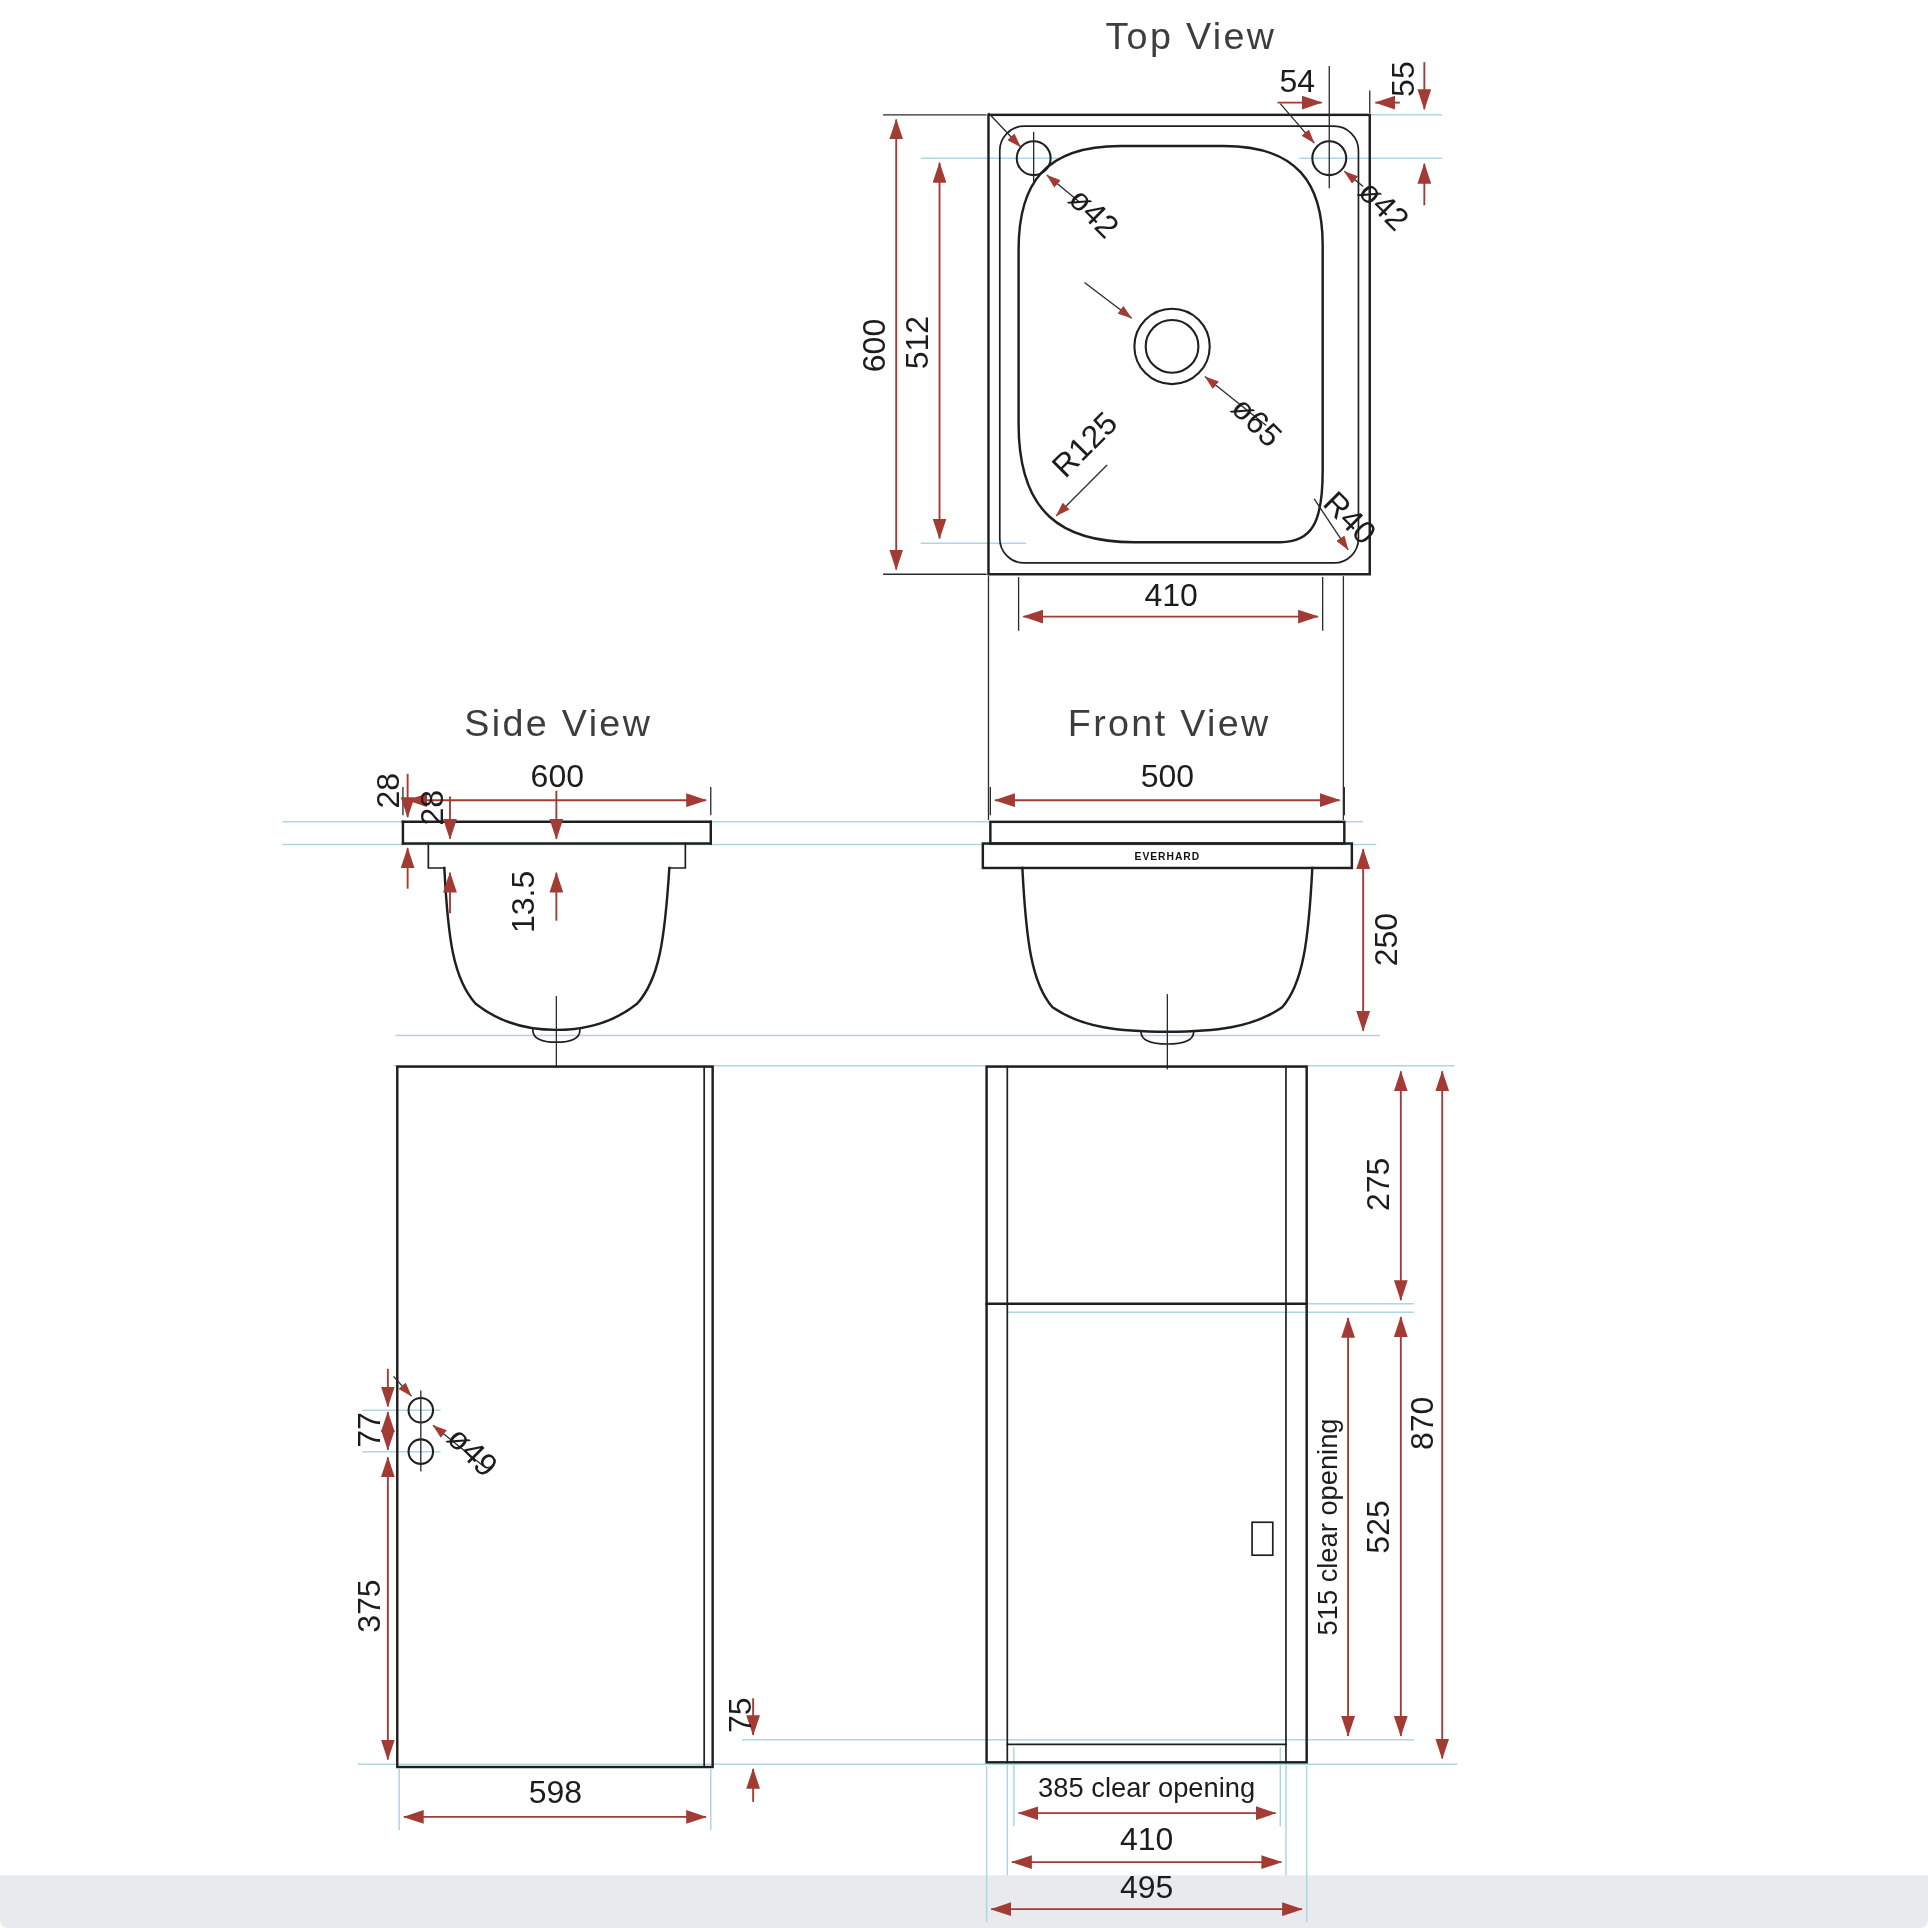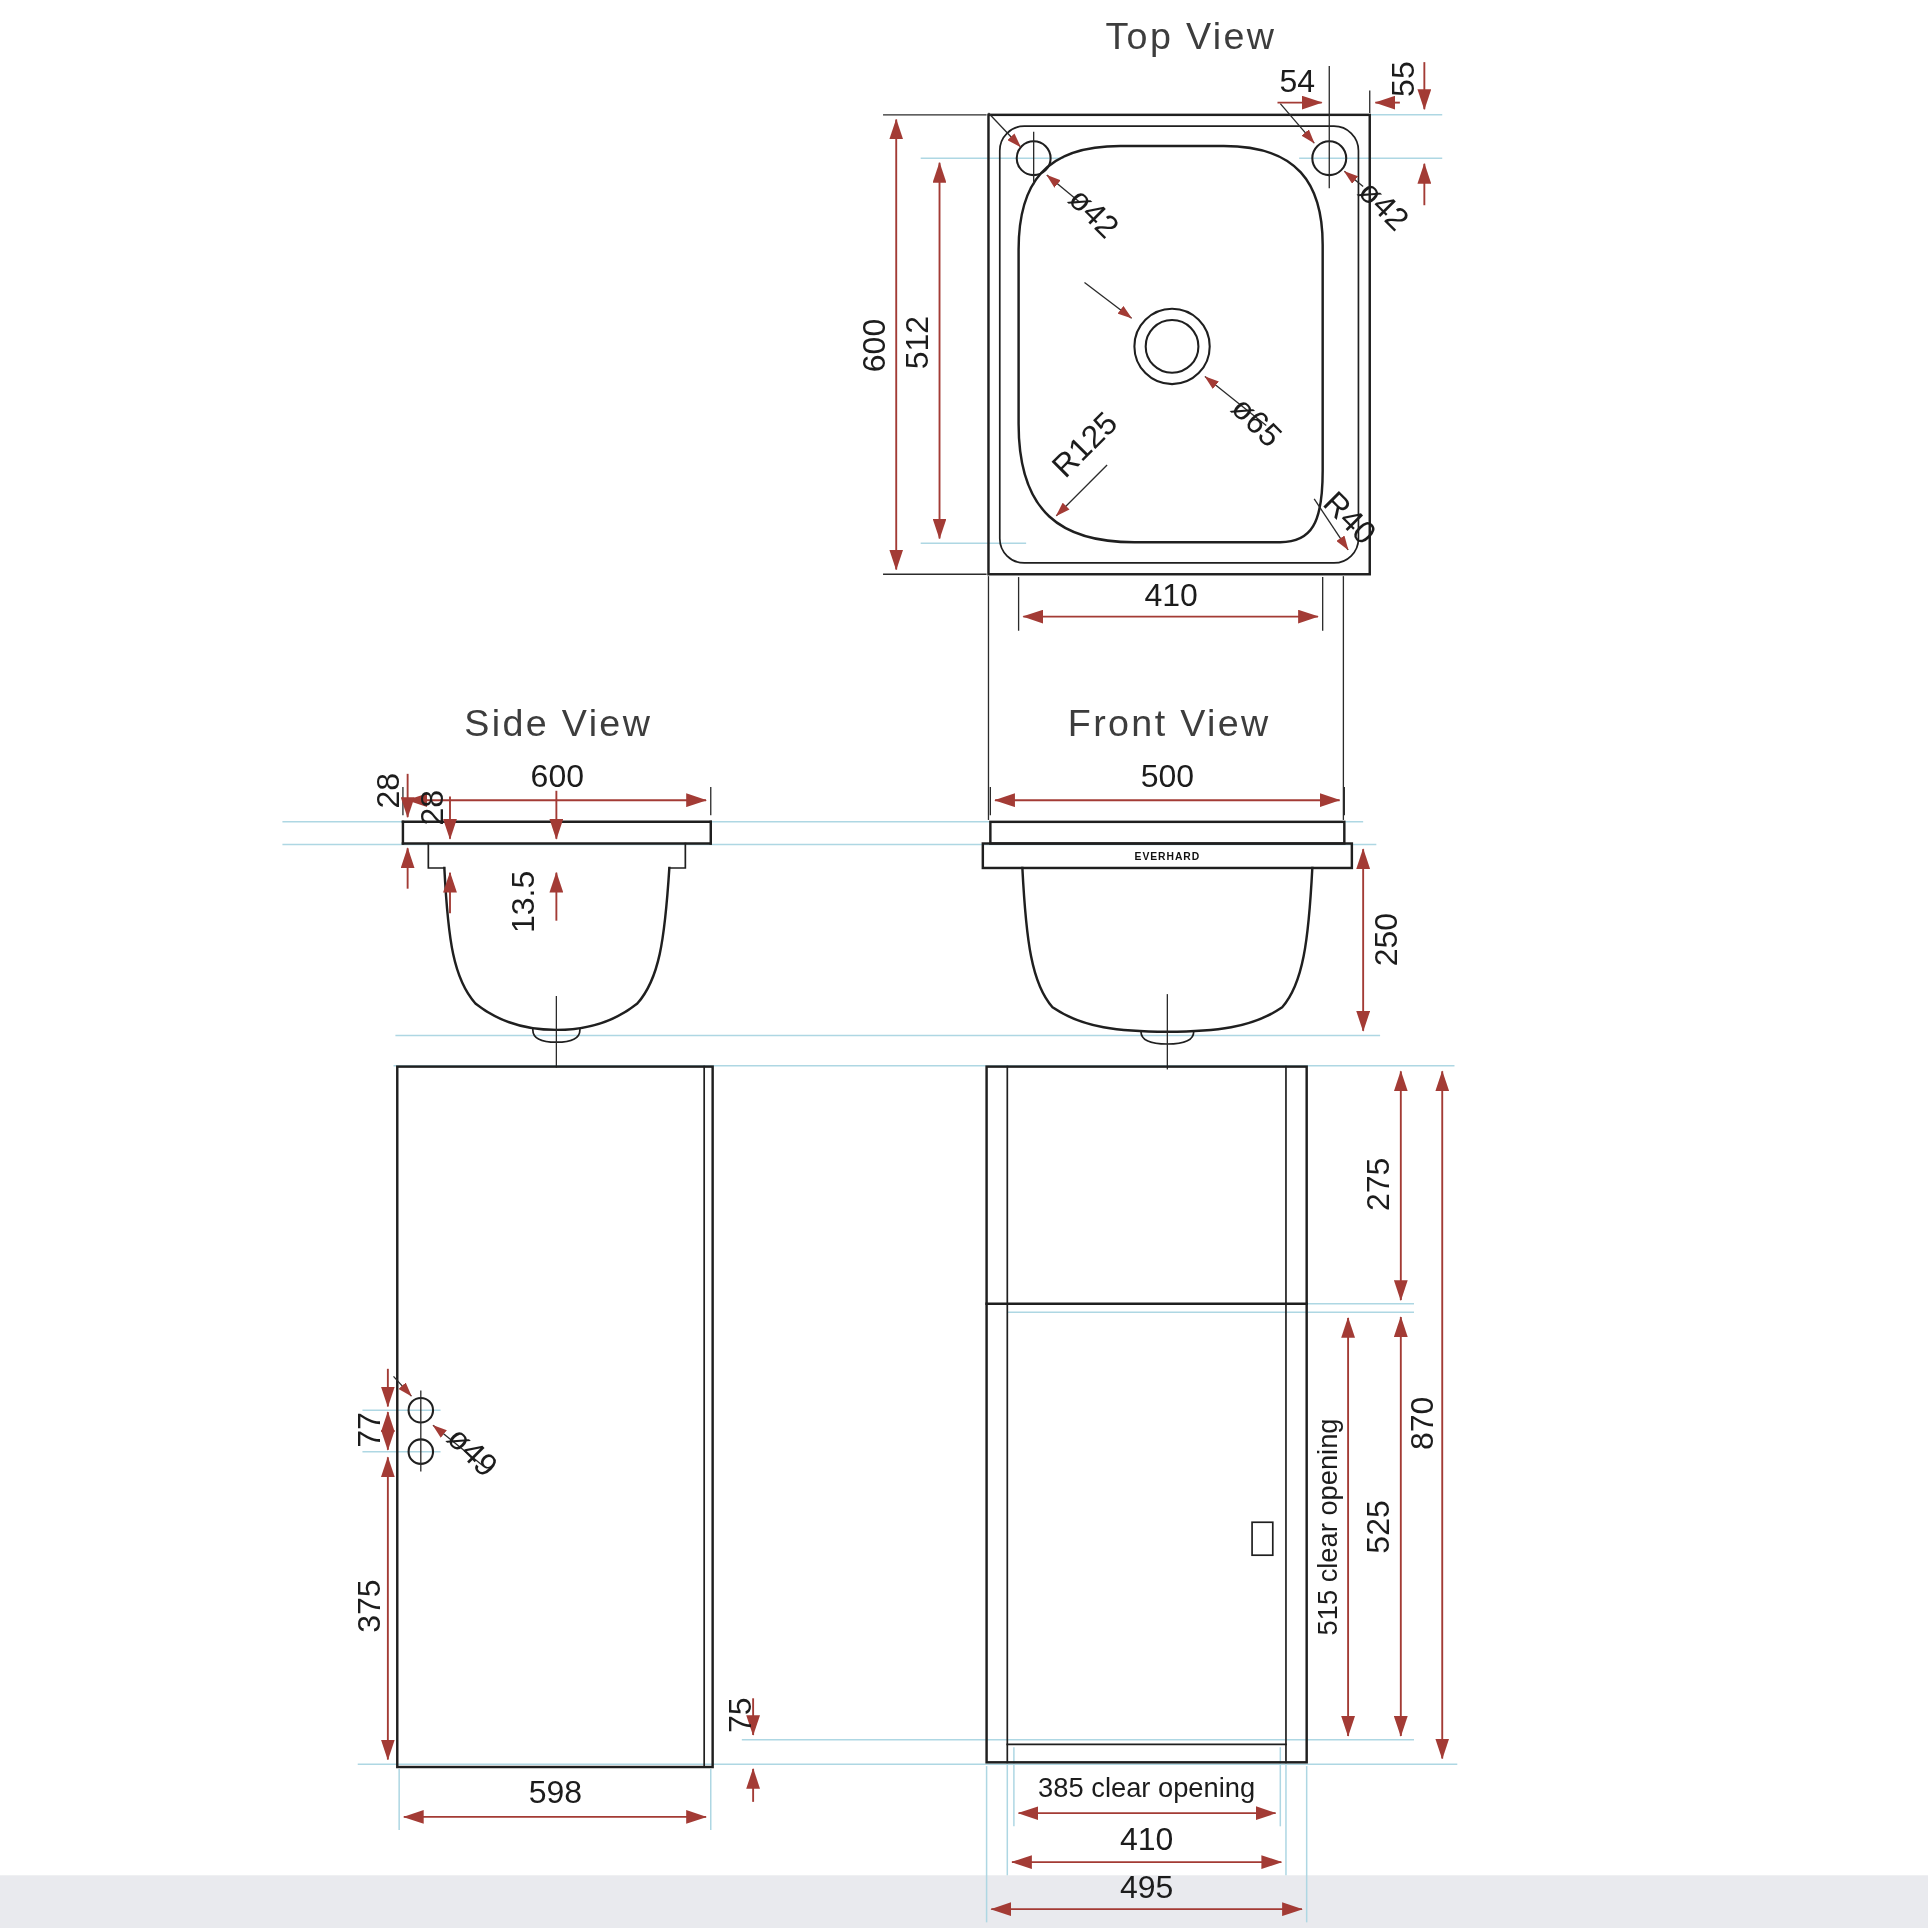--- a/index.html
+++ b/index.html
@@ -1,17 +1,17 @@
 <!DOCTYPE html>
 <html style="font-size:15px"><head>
 <meta charset="utf-8">
 <style>
   html,body{margin:0;padding:0;background:#ffffff;}
   .stage{position:relative;width:1928px;height:1928px;background:#ffffff;overflow:hidden;
-         font-family:"Liberation Sans",sans-serif;}
+         font-family:"Liberation Sans",sans-serif;border-radius:8px;}
   svg{display:block}
   .ln  {stroke:#1f1f1f;stroke-width:2.6;fill:none;stroke-linecap:square;}
   .ln2 {stroke:#1f1f1f;stroke-width:1.8;fill:none;stroke-linecap:square;}
   .hole{stroke:#1f1f1f;stroke-width:2.2;fill:none;}
   .ext {stroke:#2b2b2b;stroke-width:1.4;fill:none;}
   .dim {stroke:#a33b35;stroke-width:2;fill:none;}
   .guide{stroke:#aed7e3;stroke-width:1.6;fill:none;}
   text{text-anchor:middle;dominant-baseline:central;fill:#1c1c1c;}
   .t-dim{font-size:34px;}
   .t-sm {font-size:29px;}

